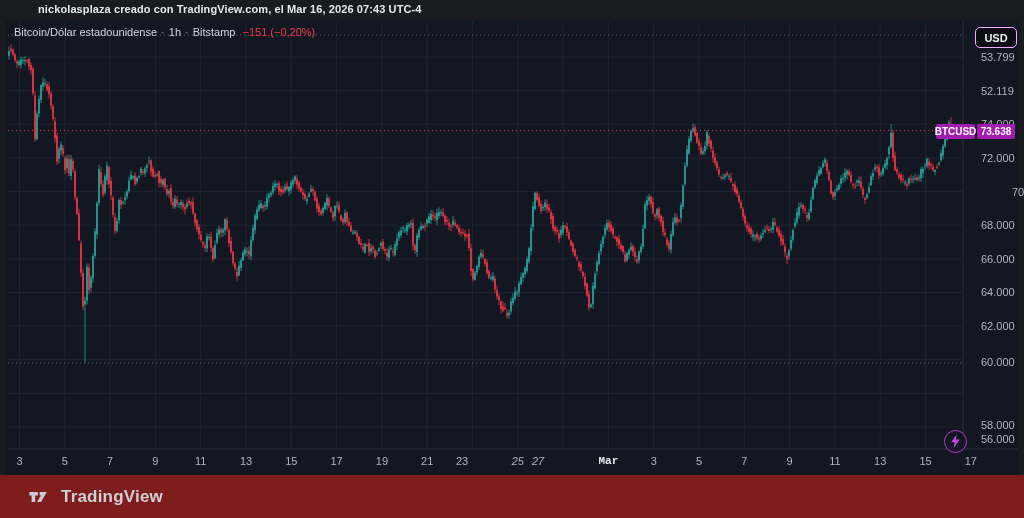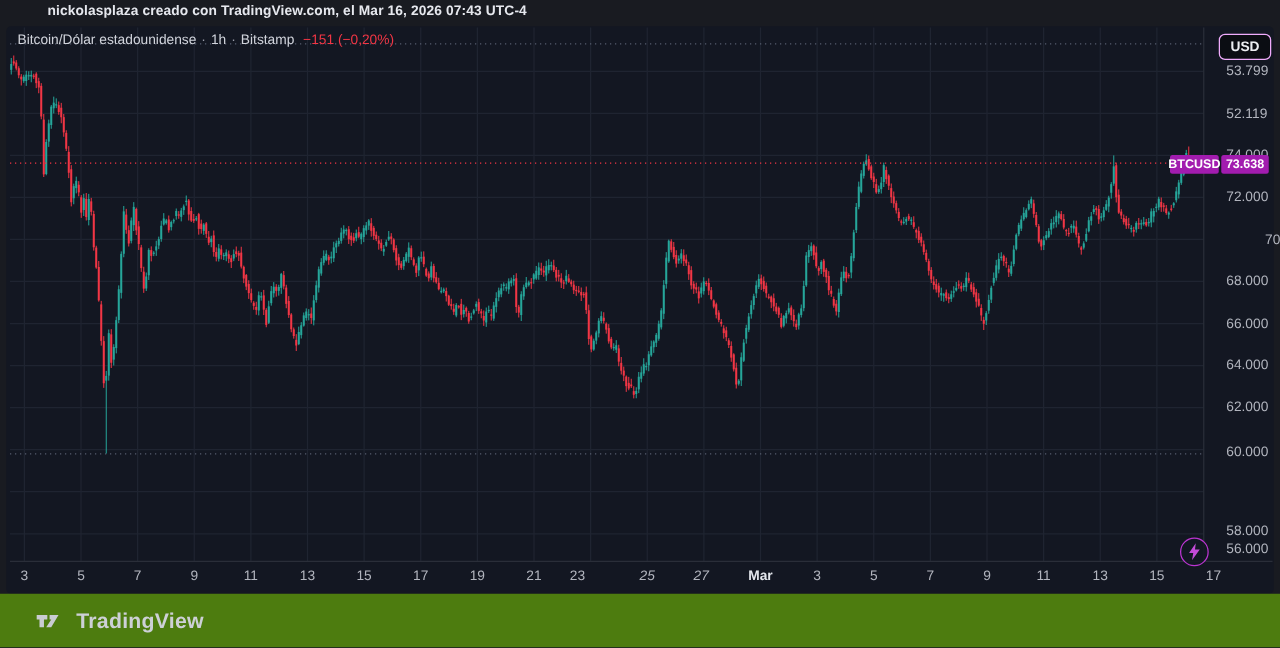--- a/index.html
+++ b/index.html
@@ -36,36 +36,36 @@
     display:flex;align-items:center;justify-content:center;box-sizing:border-box;
     cursor:pointer;
   }
   .price-axis-label{
     position:absolute;left:981px;font-size:11px;color:#b2b5be;line-height:12px;
   }
   .time-axis-label{
     position:absolute;top:455px;font-size:11px;color:#b2b5be;transform:translateX(-50%);
     line-height:13px;
   }
-  .time-axis-label.month{color:#e3e6ec;font-weight:700;}
+  .time-axis-label.month{color:#e3e6ec;font-weight:700;font-family:Liberation Mono, monospace;}
   .price-badge{
     position:absolute;height:15px;background:#a21caf;border-radius:2px;
     color:#fff;font-size:10px;font-weight:700;
     display:flex;align-items:center;justify-content:center;
   }
   .badge-symbol{left:936px;top:124px;width:39px;}
   .badge-value{left:977px;top:124px;width:38px;}
   .lightning-button{
     position:absolute;left:944px;top:430px;width:23px;height:23px;border-radius:50%;
     border:1.5px solid #bb35d1;background:rgba(19,23,34,.85);box-sizing:border-box;
     display:flex;align-items:center;justify-content:center;cursor:pointer;
   }
   .footer{
     position:absolute;left:0;top:475px;width:1024px;height:43px;
-    background:#4d7c0f;display:flex;align-items:center;
+    background:#7f1d1d;display:flex;align-items:center;
   }
   .brand{display:flex;align-items:center;gap:7px;margin-left:28px;cursor:pointer;}
   .brand-text{font-size:17px;font-weight:700;color:#cdd0d6;letter-spacing:.2px;}
 </style>
 </head>
 <body>
 
 <div class="attribution">nickolasplaza creado con TradingView.com, el Mar 16, 2026 07:43 UTC-4</div>
 
 <div class="chart-panel"></div>
@@ -1095,21 +1095,21 @@
     <div class="time-axis-label" style="left: 110.1px;">7</div>
     <div class="time-axis-label" style="left: 155.4px;">9</div>
     <div class="time-axis-label" style="left: 200.7px;">11</div>
     <div class="time-axis-label" style="left: 246px;">13</div>
     <div class="time-axis-label" style="left: 291.3px;">15</div>
     <div class="time-axis-label" style="left: 336.6px;">17</div>
     <div class="time-axis-label" style="left: 381.9px;">19</div>
     <div class="time-axis-label" style="left: 427.2px;">21</div>
     <div class="time-axis-label" style="left: 462px;">23</div>
     <div class="time-axis-label" style="left: 517.8px; font-style: italic;">25</div>
-    <div class="time-axis-label" style="left: 561px; font-style: italic;">27</div>
+    <div class="time-axis-label" style="left: 538px; font-style: italic;">27</div>
     <div class="time-axis-label month" style="left: 608.4px;">Mar</div>
     <div class="time-axis-label" style="left: 653.7px;">3</div>
     <div class="time-axis-label" style="left: 699px;">5</div>
     <div class="time-axis-label" style="left: 744.3px;">7</div>
     <div class="time-axis-label" style="left: 789.6px;">9</div>
     <div class="time-axis-label" style="left: 834.9px;">11</div>
     <div class="time-axis-label" style="left: 880.2px;">13</div>
     <div class="time-axis-label" style="left: 925.5px;">15</div>
     <div class="time-axis-label" style="left: 970.8px;">17</div>
   </div>

